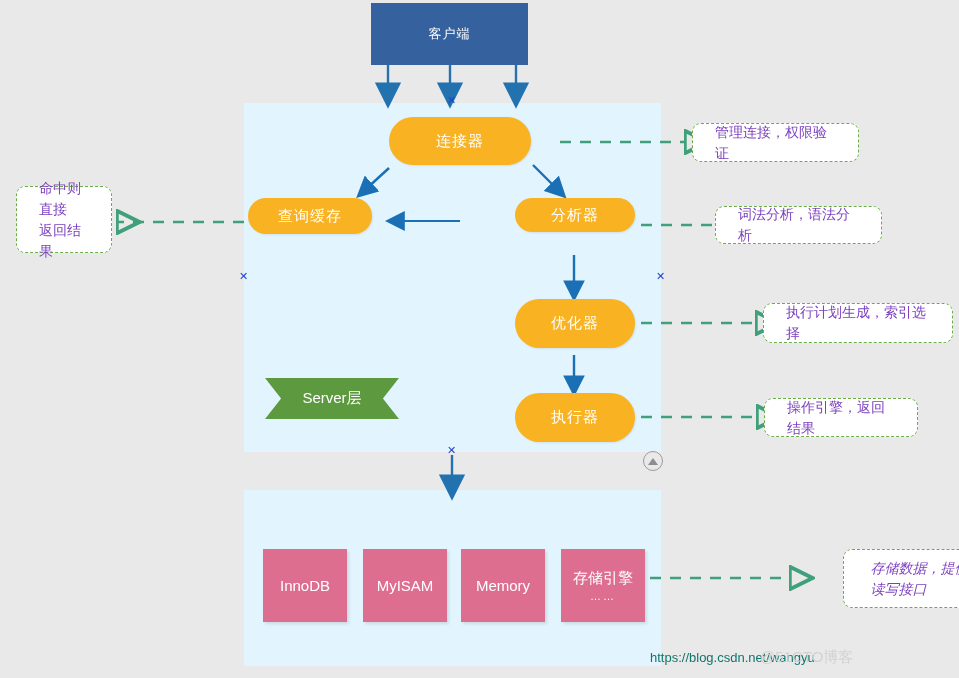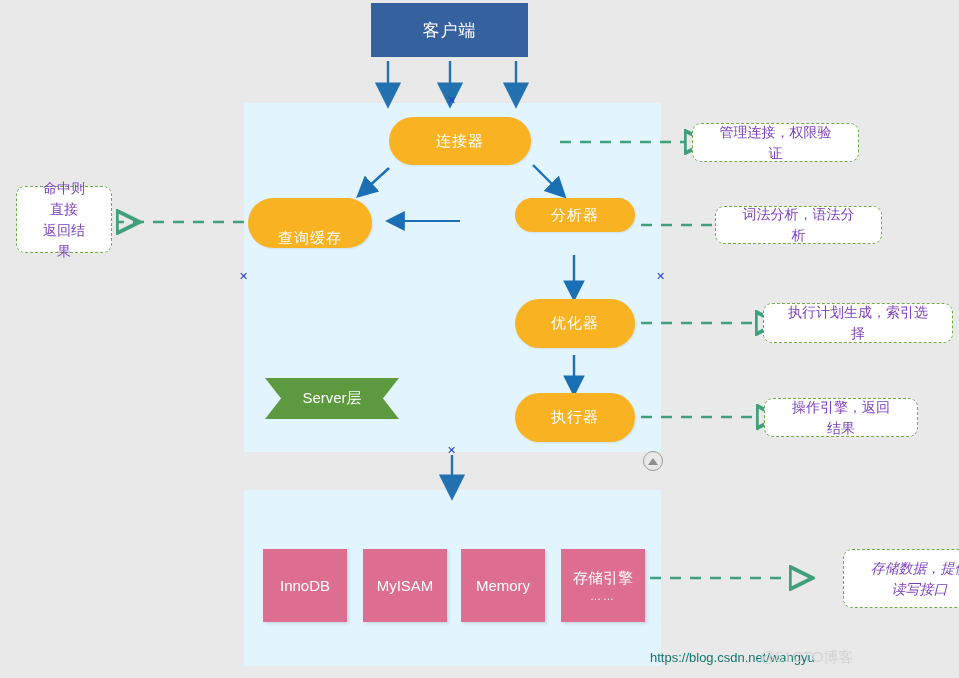--- a/index.html
+++ b/index.html
@@ -12,24 +12,24 @@
     width: 959px;
     height: 678px;
     background: #eae9e9;
     font-family: "Liberation Sans", "DejaVu Sans", sans-serif;
     overflow: hidden;
   }
   .abs { position: absolute; }
 
   
   .client-box {
-    left: 371px; top: 3px; width: 157px; height: 54px;
+    left: 371px; top: 3px; width: 157px; height: 62px;
     background: #35619f;
     color: #ffffff;
-    font-size: 17px;
+    font-size: 13px;
     display: flex; align-items: center; justify-content: center;
     letter-spacing: 1px;
   }
 
   
   .panel {
     background: #e2f4fd;
   }
   .panel-server { left: 244px; top: 103px; width: 417px; height: 349px; }
   .panel-storage { left: 244px; top: 490px; width: 417px; height: 176px; }
@@ -38,21 +38,21 @@
   .stage {
     background: #f9b222;
     color: #ffffff;
     border-radius: 26px;
     display: flex; align-items: center; justify-content: center;
     font-size: 15px;
     letter-spacing: 1px;
     box-shadow: 1px 1px 2px rgba(0,0,0,0.08);
   }
   .stage-connector { left: 389px; top: 117px; width: 142px; height: 48px; }
-  .stage-cache     { left: 248px; top: 198px; width: 124px; height: 50px; align-items: flex-end; }
+  .stage-cache     { left: 248px; top: 198px; width: 124px; height: 36px; }
   .stage-parser    { left: 515px; top: 198px; width: 120px; height: 34px; }
   .stage-optimizer { left: 515px; top: 299px; width: 120px; height: 49px; }
   .stage-executor  { left: 515px; top: 393px; width: 120px; height: 49px; }
 
   
   .ribbon {
     left: 265px; top: 378px; width: 134px; height: 41px;
     background: #5d9a3f;
     color: #ffffff;
     font-size: 15px;
@@ -77,21 +77,21 @@
   .engine .dots { font-size: 11px; letter-spacing: 2px; margin-top: 2px; }
 
   
   .note {
     border: 1.6px dashed #6aad48;
     border-radius: 9px;
     background: #ffffff;
     color: #7b3fbf;
     font-size: 14px;
     display: flex; align-items: center; justify-content: center;
-    text-align: center;
+    text-align: left;
     line-height: 1.5;
     padding: 0 22px;
     box-sizing: border-box;
   }
   .note-hit      { left: 16px;  top: 186px; width: 96px;  height: 67px; }
   .note-conn     { left: 692px; top: 123px; width: 167px; height: 39px; }
   .note-lex      { left: 715px; top: 206px; width: 167px; height: 38px; }
   .note-plan     { left: 763px; top: 303px; width: 190px; height: 40px; }
   .note-engine   { left: 764px; top: 398px; width: 154px; height: 39px; }
   .note-store    { left: 843px; top: 549px; width: 153px; height: 59px; font-style: italic; }

